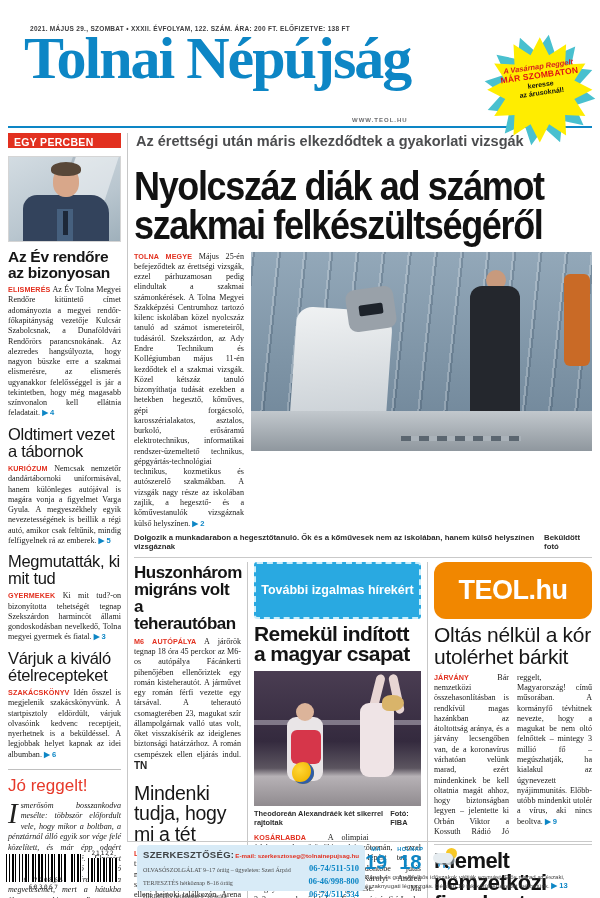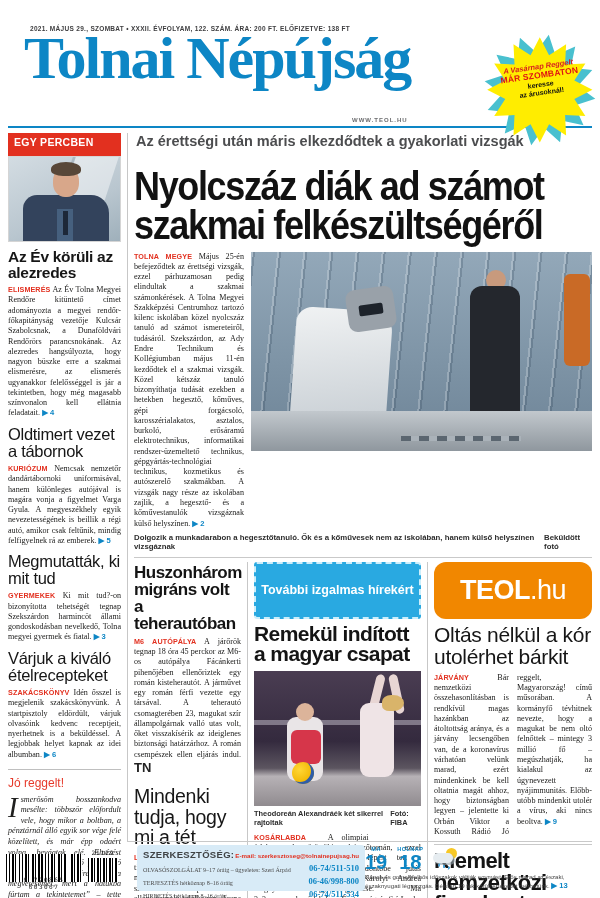--- a/index.html
+++ b/index.html
@@ -13,38 +13,38 @@
   .mast-title { position:absolute; top:28px; left:24px; font-family:"Liberation Serif", serif; font-weight:bold; font-size:60px; line-height:1; color:#0d86c5; letter-spacing:-2px; }
   .website { position:absolute; top:117px; left:352px; font-size:6px; font-weight:bold; color:#6a6b6d; letter-spacing:1px; }
   .mast-rule { position:absolute; top:126px; left:8px; right:8px; height:2px; background:#0d86c5; }
   .burst { position:absolute; top:34px; right:4px; width:112px; height:92px; }
   .burst svg { position:absolute; inset:0; }
   .burst-text { position:absolute; inset:0; display:flex; flex-direction:column; align-items:center; justify-content:center; transform:rotate(-8deg); text-align:center; line-height:1.15; }
   .burst-l1 { color:#d81f1f; font-weight:bold; font-size:7.5px; font-style:italic; }
   .burst-l2 { color:#e01313; font-weight:bold; font-size:8.5px; letter-spacing:.2px; }
   .burst-l3,.burst-l4 { color:#111; font-weight:bold; font-size:7px; }
   
-  .oneminute { position:absolute; top:133px; left:8px; width:113px; height:23px; background:#e2301f; color:#fff; font-weight:bold; font-size:10.5px; line-height:19px; padding-left:6px; letter-spacing:.3px; }
+  .oneminute { position:absolute; top:133px; left:8px; width:113px; height:15px; background:#e2301f; color:#fff; font-weight:bold; font-size:10.5px; line-height:19px; padding-left:6px; letter-spacing:.3px; }
   .sidebar { position:absolute; top:156px; left:8px; width:113px; }
   .cop-photo { position:relative; height:86px; border:1px solid #d5d5d5; overflow:hidden;
     background:linear-gradient(155deg,#d3dce2 0%,#b9c6cf 60%,#9fb0bb 100%); margin-bottom:4px; }
   .cop-window { position:absolute; top:0; left:54px; width:46px; height:60px; background:rgba(255,255,255,.45); transform:skewX(-18deg); border-left:3px solid rgba(120,140,155,.5); }
   .cop-torso { position:absolute; bottom:-8px; left:14px; width:86px; height:54px; background:#33435c; border-radius:14px 18px 0 0; }
   .cop-shirt { position:absolute; bottom:-2px; left:48px; width:16px; height:34px; background:#46607e; }
   .cop-tie { position:absolute; bottom:6px; left:54px; width:5px; height:24px; background:#1d2838; }
   .cop-head { position:absolute; top:10px; left:44px; width:26px; height:30px; background:#d8a78a; border-radius:46%; }
   .cop-hair { position:absolute; top:5px; left:42px; width:30px; height:14px; background:#584738; border-radius:50% 50% 40% 40%; }
   .sb-title { font-size:16.5px; font-weight:normal; line-height:1.04; letter-spacing:-.3px; color:#161616; margin:7px 0 4px; }
   .sb-title.strong { font-weight:bold; font-size:15.5px; }
   .serif-body { font-family:"Liberation Serif", serif; font-size:8.1px; line-height:1.27; text-align:justify; color:#20201f; }
   .tag { font-family:"Liberation Sans", sans-serif; font-weight:bold; color:#e2301f; font-size:7.2px; letter-spacing:.1px;margin-top:40px; }
   .pref { font-family:"Liberation Sans", sans-serif; font-weight:bold; color:#0d86c5; font-size:7.6px; white-space:nowrap; }
-  .byline { font-family:"Liberation Sans", sans-serif; font-weight:bold; color:#222; font-size:13px; }
+  .byline { font-family:"Liberation Sans", sans-serif; font-weight:bold; color:#222; font-size:10px; }
   .sb-rule { border:0; border-top:1px solid #bfbfbf; margin:9px 0 6px; }
-  .greet-title { color:#e6392a; font-size:12px; font-weight:normal; margin:2px 0 5px; }
+  .greet-title { color:#e6392a; font-size:17px; font-weight:normal; margin:2px 0 5px; }
   .greet-body { font-family:"Liberation Serif", serif; font-style:italic; font-size:8.1px; line-height:1.3; text-align:justify; color:#20201f; }
   .dropcap { float:left; font-size:29px; line-height:24px; padding-right:3px; font-style:italic; font-family:"Liberation Serif", serif; }
   .barcode { position:absolute; bottom:8px; left:6px; width:116px; height:42px; }
   .bc-main { position:absolute; left:0; bottom:8px; width:76px; height:28px;
     background:repeating-linear-gradient(90deg,#000 0 1.5px,#fff 1.5px 3px,#000 3px 4px,#fff 4px 6.5px); }
   .bc-main-digits { position:absolute; left:0; bottom:0; width:76px; text-align:center; font-family:"DejaVu Sans Mono", monospace; font-size:6px; letter-spacing:1.5px; }
   .bc-addon { position:absolute; right:4px; bottom:8px; width:30px; height:24px;
     background:repeating-linear-gradient(90deg,#000 0 1.5px,#fff 1.5px 3.5px,#000 3.5px 5px,#fff 5px 6px); }
   .bc-addon-digits { position:absolute; right:4px; bottom:34px; width:30px; text-align:center; font-family:"DejaVu Sans Mono", monospace; font-size:6px; letter-spacing:1px; }
   
@@ -70,21 +70,21 @@
   .main-div { border:0; border-top:1px solid #c9c9c9; margin:6px 0 4px; }
   
   .band { display:flex; }
   .bcol1 { width:113px; flex:none; padding-right:6px; }
   .bcol2 { width:180px; flex:none; border-left:1px solid #c7c7c7; padding:0 6px; }
   .bcol3 { flex:1; border-left:1px solid #c7c7c7; padding-left:6px; }
   .cond { font-weight:bold; font-size:17px; line-height:1; letter-spacing:-.5px; color:#141414; margin:2px 0 5px; }
   .light-title { font-weight:normal; font-size:19.5px; line-height:1.05; letter-spacing:-.3px; color:#161616; margin:10px 0 5px; }
   .promo-blue { height:57px; background:#29a9e1; border:2px dashed #cdeefb; border-radius:3px; color:#fff; text-align:center; font-weight:bold; font-size:12.5px; line-height:1.35; display:flex; flex-direction:column; justify-content:center; margin-bottom:5px; }
   .promo-orange { height:57px; background:#f18700; border-radius:12px; color:#fff; display:flex; align-items:center; justify-content:center; font-size:27px; font-weight:bold; letter-spacing:-.5px; margin-bottom:5px; }
-  .logo-suffix { font-weight:normal; }
+  .logo-suffix { font-weight:bold; }
   .cond2 { font-weight:bold; font-size:21px; line-height:.98; letter-spacing:-.6px; color:#141414; margin:3px 0 6px; }
   .bphoto { position:relative; height:135px; overflow:hidden;
     background:linear-gradient(180deg,#4a3d52 0%,#342a3e 52%,#5c5560 72%,#b7b2b6 78%,#908b8f 100%); }
   .bp-rail { position:absolute; top:36%; left:0; right:0; height:5px; background:rgba(215,210,222,.45); }
   .bp-p1 { position:absolute; left:20%; top:34%; width:36px; height:64px; background:#e9e5e7; border-radius:9px; }
   .bp-p1v { position:absolute; left:22%; top:44%; width:30px; height:34px; background:#d6364a; border-radius:6px; }
   .bp-p1h { position:absolute; left:25%; top:24%; width:18px; height:18px; background:#dcb49a; border-radius:50%; }
   .bp-p2 { position:absolute; right:16%; top:24%; width:34px; height:74px; background:#efe4e6; border-radius:9px; }
   .bp-p2a { position:absolute; right:24%; top:2%; width:9px; height:42px; background:#e8d6d4; border-radius:5px; transform:rotate(14deg); }
   .bp-p2b { position:absolute; right:12%; top:2%; width:9px; height:40px; background:#e8d6d4; border-radius:5px; transform:rotate(-12deg); }
@@ -150,21 +150,21 @@
     <div class="cop-photo">
       <div class="cop-window"></div>
       <div class="cop-torso"></div>
       <div class="cop-shirt"></div>
       <div class="cop-tie"></div>
       <div class="cop-head"></div>
       <div class="cop-hair"></div>
     </div>
 
     <article>
-      <h3 class="sb-title strong">Az Év körüli az alezredes</h3>
+      <h3 class="sb-title strong">Az Év rendőre az bizonyosan</h3>
       <p class="serif-body"><b class="tag">ELISMERÉS</b> <span>Az Év Tolna Megyei Rendőre kitüntető címet adományozta a megyei rendőr-főkapitányság vezetője Kulcsár Szabolcsnak, a Dunaföldvári Rendőrörs parancsnokának. Az alezredes hangsúlyozta, hogy nagyon büszke erre a szakmai elismerésre, az elismerés ugyanakkor felelősséggel is jár a tekintetben, hogy még magasabb színvonalon kell ellátnia feladatait.</span> <span class="pref">▶ 4</span></p>
     </article>
 
     <article>
       <h3 class="sb-title">Oldtimert vezet a tábornok</h3>
       <p class="serif-body"><b class="tag">KURIÓZUM</b> <span>Nemcsak nemzetőr dandártábornoki uniformisával, hanem különleges autójával is magára vonja a figyelmet Varga Gyula. A megyeszékhely egyik nevezetességének is beillik a régi autó, amikor csak feltűnik, mindig felfigyelnek rá az emberek.</span> <span class="pref">▶ 5</span></p>
     </article>
 
     <article>
       <h3 class="sb-title">Megmutatták, ki mit tud</h3>

